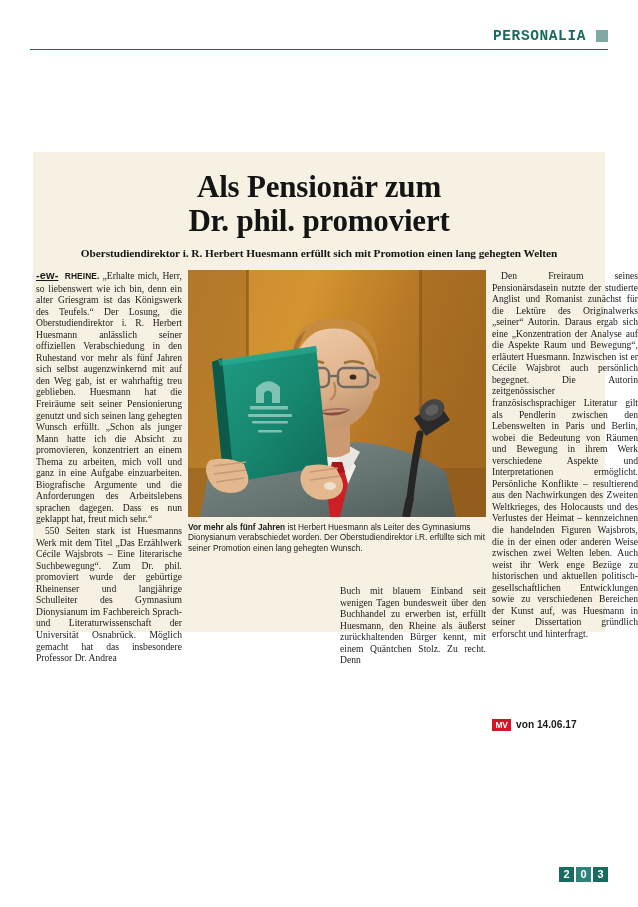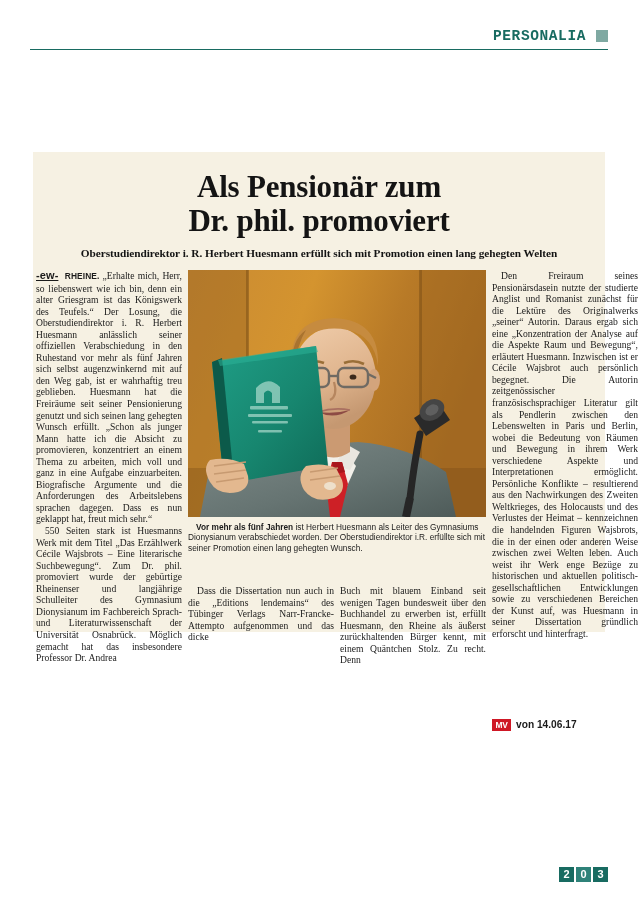--- a/index.html
+++ b/index.html
@@ -140,21 +140,21 @@
 
   .caption {
     margin-top: 5px;
     width: 298px;
     font-family: "Liberation Sans", sans-serif;
     font-size: 8.3px;
     line-height: 10.4px;
     color: #1b1b1b;
     text-align: left;
   }
-  .caption b { font-weight: bold; margin-left: 8px; }
+  .caption b { font-weight: bold; }
 
   
   .source {
     position: absolute;
     left: 459px;
     top: 448px;
     width: 146px;
     height: 16px;
   }
   .mv-logo {
@@ -330,21 +330,20 @@
         <b>Vor mehr als fünf Jahren</b><span> ist Herbert Huesmann als Leiter des Gymnasiums Dionysianum verabschiedet worden. Der Oberstudiendirektor i.R. erfüllte sich mit seiner Promotion einen lang gehegten Wunsch.</span>
       </div>
     </div>
 
     <div class="col" id="col1">
       <p class="first"><span class="kicker"><span class="dash">-ew-</span>&nbsp;&nbsp;<span>RHEINE.</span></span> <span>„Erhalte mich, Herr, so liebenswert wie ich bin, denn ein alter Griesgram ist das Königswerk des Teufels.“ Der Losung, die Oberstudiendirektor i. R. Herbert Huesmann anlässlich seiner offiziellen Verabschiedung in den Ruhestand vor mehr als fünf Jahren sich selbst augenzwinkernd mit auf den Weg gab, ist er wahrhaftig treu geblieben. Huesmann hat die Freiräume seit seiner Pensionierung genutzt und sich seinen lang gehegten Wunsch erfüllt. „Schon als junger Mann hatte ich die Absicht zu promovieren, konzentriert an einem Thema zu arbeiten, mich voll und ganz in eine Aufgabe einzuarbeiten. Biografische Argumente und die Anforderungen des Arbeitslebens sprachen dagegen. Dass es nun geklappt hat, freut mich sehr.“</span></p>
       <p>550 Seiten stark ist Huesmanns Werk mit dem Titel „Das Erzählwerk Cécile Wajsbrots – Eine literarische Suchbewegung“. Zum Dr. phil. promoviert wurde der gebürtige Rheinenser und langjährige Schulleiter des Gymnasium Dionysianum im Fachbereich Sprach- und Literaturwissenschaft der Universität Osnabrück. Möglich gemacht hat das insbesondere Professor Dr. Andrea</p>
     </div>
 
     <div class="col" id="col2">
-      <p>Dass die Dissertation nun auch in die „Editions lendemains“ des Tübinger Verlags Narr-Francke-Attempto aufgenommen und das dicke</p>
     </div>
 
     <div class="col" id="col3">
       <p class="first">Buch mit blauem Einband seit wenigen Tagen bundesweit über den Buchhandel zu erwerben ist, erfüllt Huesmann, den Rheine als äußerst zurückhaltenden Bürger kennt, mit einem Quäntchen Stolz. Zu recht. Denn</p>
     </div>
 
     <div class="col" id="col4">
       <p>Den Freiraum seines Pensionärsdasein nutzte der studierte Anglist und Romanist zunächst für die Lektüre des Originalwerks „seiner“ Autorin. Daraus ergab sich eine „Konzentration der Analyse auf die Aspekte Raum und Bewegung“, erläutert Huesmann. Inzwischen ist er Cécile Wajsbrot auch persönlich begegnet. Die Autorin zeitgenössischer französischsprachiger Literatur gilt als Pendlerin zwischen den Lebenswelten in Paris und Berlin, wobei die Bedeutung von Räumen und Bewegung in ihrem Werk verschiedene Aspekte und Interpretationen ermöglicht. Persönliche Konflikte – resultierend aus den Nachwirkungen des Zweiten Weltkrieges, des Holocausts und des Verlustes der Heimat – kennzeichnen die handelnden Figuren Wajsbrots, die in der einen oder anderen Weise zwischen zwei Welten leben. Auch weist ihr Werk enge Bezüge zu historischen und aktuellen politisch-gesellschaftlichen Entwicklungen sowie zu verschiedenen Bereichen der Kunst auf, was Huesmann in seiner Dissertation gründlich erforscht und hinterfragt.</p>
     </div>
 

